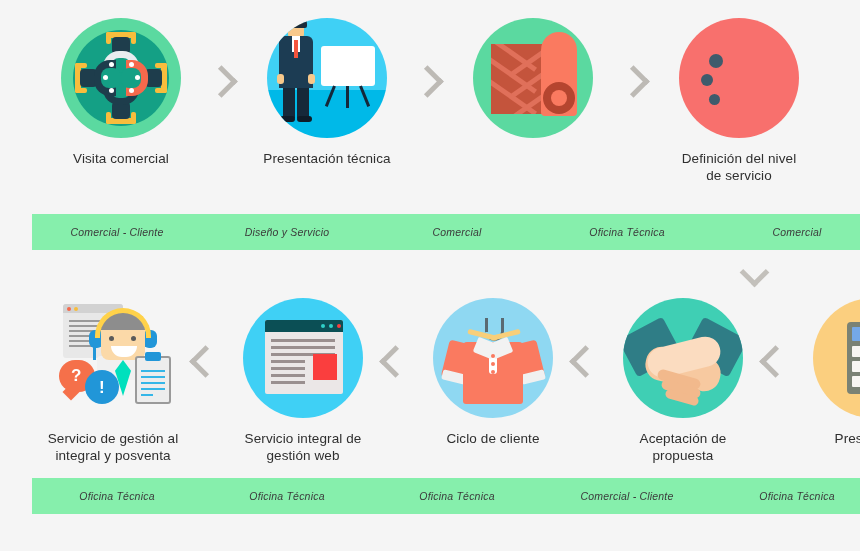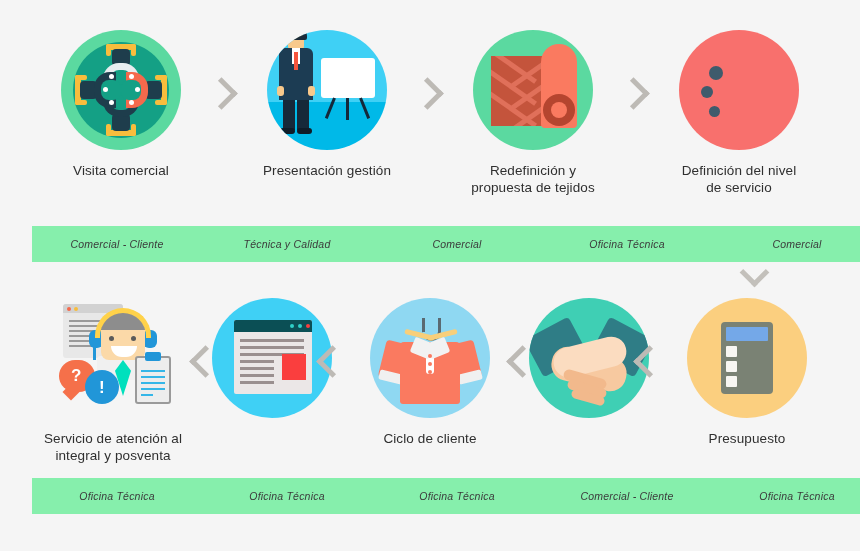--- a/index.html
+++ b/index.html
@@ -7,21 +7,21 @@
     width:860px;height:551px;
     background:#f5f5f5;
     font-family:"Liberation Sans", sans-serif;
     overflow:hidden;
     position:relative;
   }
   .board{position:absolute;inset:0;}
 
   
   .row{position:absolute;left:0;width:860px;}
-  .row-1{top:12px;height:252px;}
+  .row-1{top:0;height:252px;}
   .row-2{top:280px;height:271px;}
 
   .steps{
     position:absolute;left:18px;width:824px;top:18px;height:160px;
     display:flex;align-items:flex-start;
   }
   .step{
     flex:1 1 0;
     position:relative;
     display:flex;flex-direction:column;align-items:center;
@@ -259,44 +259,40 @@
             <div class="abs pr-shoe2"></div>
             <div class="abs pr-face"></div>
             <div class="abs pr-hair"></div>
             <div class="abs pr-suit"></div>
             <div class="abs pr-shirt"></div>
             <div class="abs pr-tie"></div>
             <div class="abs pr-hand1"></div>
             <div class="abs pr-hand2"></div>
           </div>
         </div>
-        <div class="step-label">Presentación gestión</div>
+        <div class="step-label">Presentación técnica</div>
         <div class="chev right" style="right:-9px;"></div>
       </div>
 
       <div class="step">
         <div class="icon-wrap">
           <div class="circle" style="background:#5bd9a0;">
             <div class="abs fb-sheet">
               <div class="fb-zig" style="left:-10px;top:6px;width:60px;transform:rotate(35deg);"></div>
               <div class="fb-zig" style="left:16px;top:10px;width:60px;transform:rotate(-35deg);"></div>
               <div class="fb-zig" style="left:-10px;top:28px;width:60px;transform:rotate(35deg);"></div>
               <div class="fb-zig" style="left:16px;top:32px;width:60px;transform:rotate(-35deg);"></div>
               <div class="fb-zig" style="left:-10px;top:50px;width:60px;transform:rotate(35deg);"></div>
               <div class="fb-zig" style="left:16px;top:54px;width:60px;transform:rotate(-35deg);"></div>
             </div>
             <div class="abs fb-roll"></div>
             <div class="abs fb-end"></div>
             <div class="abs fb-end-in"></div>
           </div>
         </div>
-        <div class="step-label">
-          <span>Redefinición y</span><br>
-          <span>propuesta de tejidos</span>
-        </div>
         <div class="chev right" style="right:-9px;"></div>
       </div>
 
       <div class="step">
         <div class="icon-wrap">
           <div class="circle" style="background:#f8706d;">
 
             <div class="abs sp-dot" style="left:30px;top:36px;width:14px;height:14px;"></div>
             <div class="abs sp-dot" style="left:22px;top:56px;width:12px;height:12px;"></div>
             <div class="abs sp-dot" style="left:30px;top:76px;width:11px;height:11px;"></div>
@@ -306,21 +302,21 @@
         <div class="step-label">
           <span>Definición del nivel</span><br>
           <span>de servicio</span>
         </div>
       </div>
 
     </div>
 
     <div class="band band-1">
       <div class="band-cell">Comercial - Cliente</div>
-      <div class="band-cell">Técnica y Calidad</div>
+      <div class="band-cell">Diseño y Servicio</div>
       <div class="band-cell">Comercial</div>
       <div class="band-cell">Oficina Técnica</div>
       <div class="band-cell">Comercial</div>
     </div>
   </div>
 
   <div class="down-chev"></div>
 
   <div class="row row-2">
     <div class="steps" style="top:18px;">
@@ -357,21 +353,21 @@
             <div class="abs su-clip"></div>
             <div class="abs su-clip-top"></div>
             <div class="abs su-cl" style="top:72px;width:24px;"></div>
             <div class="abs su-cl" style="top:78px;width:24px;"></div>
             <div class="abs su-cl" style="top:84px;width:24px;"></div>
             <div class="abs su-cl" style="top:90px;width:24px;"></div>
             <div class="abs su-cl" style="top:96px;width:12px;"></div>
           </div>
         </div>
         <div class="step-label">
-          <span>Servicio de atención al</span><br>
+          <span>Servicio de gestión al</span><br>
           <span>integral y posventa</span>
         </div>
         <div class="chev left" style="right:-9px;"></div>
       </div>
 
       <div class="step">
         <div class="icon-wrap">
           <div class="circle" style="background:#3fd0f5;">
             <div class="abs wb-win"></div>
             <div class="abs wb-bar"></div>
@@ -380,20 +376,24 @@
             <div class="abs wb-dot" style="left:94px;background:#fa3e3e;"></div>
             <div class="abs wb-line" style="top:41px;width:64px;"></div>
             <div class="abs wb-line" style="top:48px;width:64px;"></div>
             <div class="abs wb-line" style="top:55px;width:64px;"></div>
             <div class="abs wb-line" style="top:62px;width:34px;"></div>
             <div class="abs wb-line" style="top:69px;width:34px;"></div>
             <div class="abs wb-line" style="top:76px;width:34px;"></div>
             <div class="abs wb-line" style="top:83px;width:34px;"></div>
             <div class="abs wb-block"></div>
           </div>
+        </div>
+        <div class="step-label">
+          <span>Servicio integral de</span><br>
+          <span>gestión web</span>
         </div>
         <div class="chev left" style="right:-9px;"></div>
       </div>
 
       <div class="step">
         <div class="icon-wrap">
           <div class="circle" style="background:#8fd8f2;">
             <div class="abs pl-hook"></div>
             <div class="abs pl-hook2"></div>
             <div class="abs pl-hanger-l"></div>
@@ -420,20 +420,24 @@
           <div class="circle" style="background:#3fcfb4;">
             <div class="abs hs-sl-l"></div>
             <div class="abs hs-sl-r"></div>
             <div class="abs hs-hand-b"></div>
             <div class="abs hs-hand-t"></div>
             <div class="abs hs-fing" style="left:34px;top:76px;width:44px;height:11px;transform:rotate(16deg);"></div>
             <div class="abs hs-fing" style="left:38px;top:86px;width:40px;height:10px;transform:rotate(16deg);"></div>
             <div class="abs hs-fing" style="left:42px;top:95px;width:34px;height:9px;transform:rotate(16deg);"></div>
           </div>
         </div>
+        <div class="step-label">
+          <span>Aceptación de</span><br>
+          <span>propuesta</span>
+        </div>
         <div class="chev left" style="right:-9px;"></div>
       </div>
 
       <div class="step">
         <div class="icon-wrap">
           <div class="circle" style="background:#fbcf7f;">
             <div class="abs cl-body"></div>
             <div class="abs cl-disp"></div>
             <div class="abs cl-key" style="left:39px;top:48px;"></div>
 

